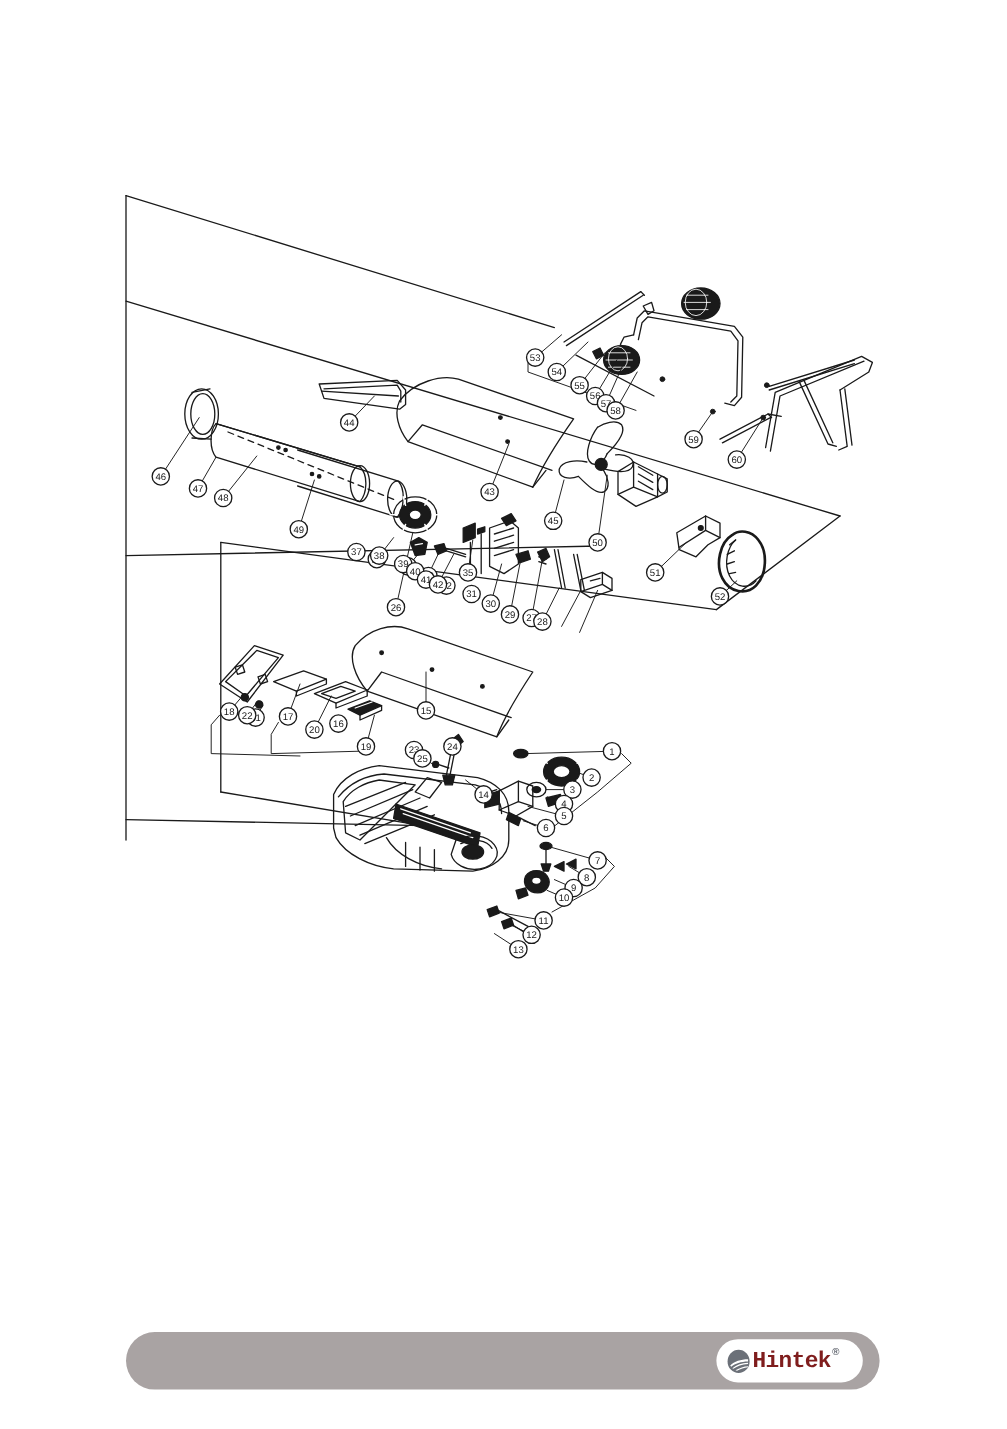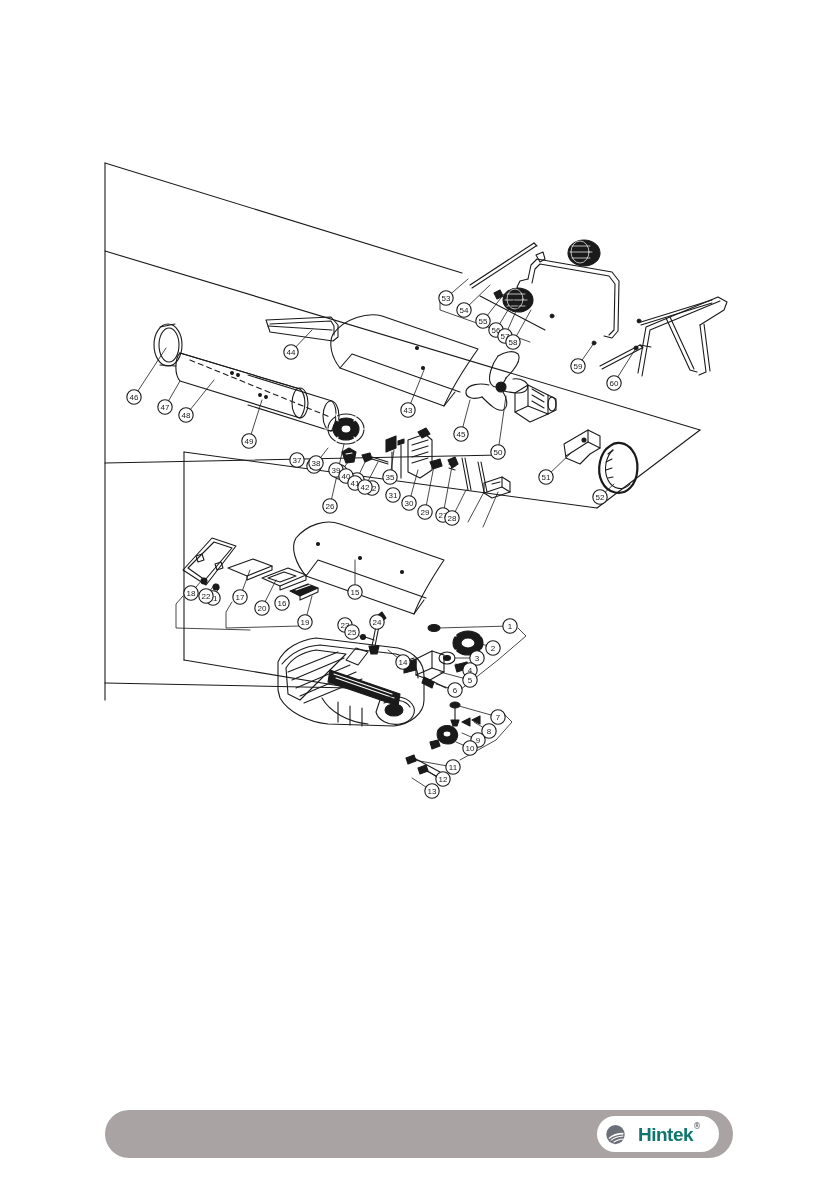--- a/index.html
+++ b/index.html
@@ -51,29 +51,28 @@
     padding-left: 8px;
     box-sizing: border-box;
   }
   .logo-mark {
     width: 21px;
     height: 21px;
     flex: none;
     margin-right: 1px;
   }
   .logo-text {
-    font-family: Liberation Sans, sans-serif;
+    font-family: Liberation Mono, monospace;
     font-weight: bold;
     font-size: 19px;
-    color: #0f766e;
+    color: #7f1d1d;
     letter-spacing: -0.5px;
     line-height: 1;
     position: relative;
     top: 0px;
-    margin-left: 11px;
   }
   .logo-reg {
     font-family: "DejaVu Sans", sans-serif;
     font-size: 8px;
     color: #4a4f5a;
     position: relative;
     top: -8px;
     left: 0px;
   }
 </style>

